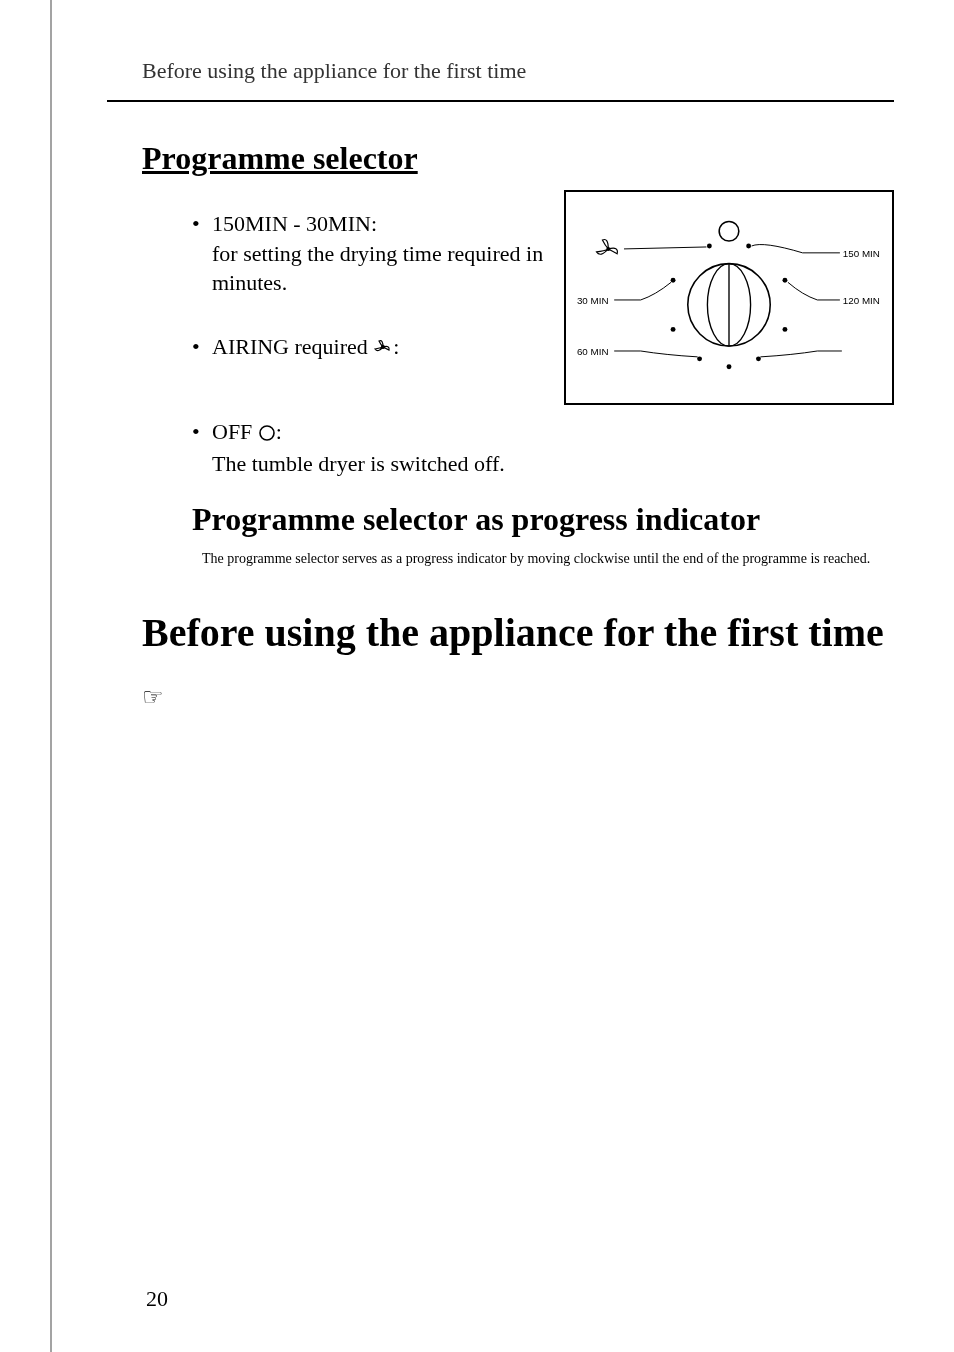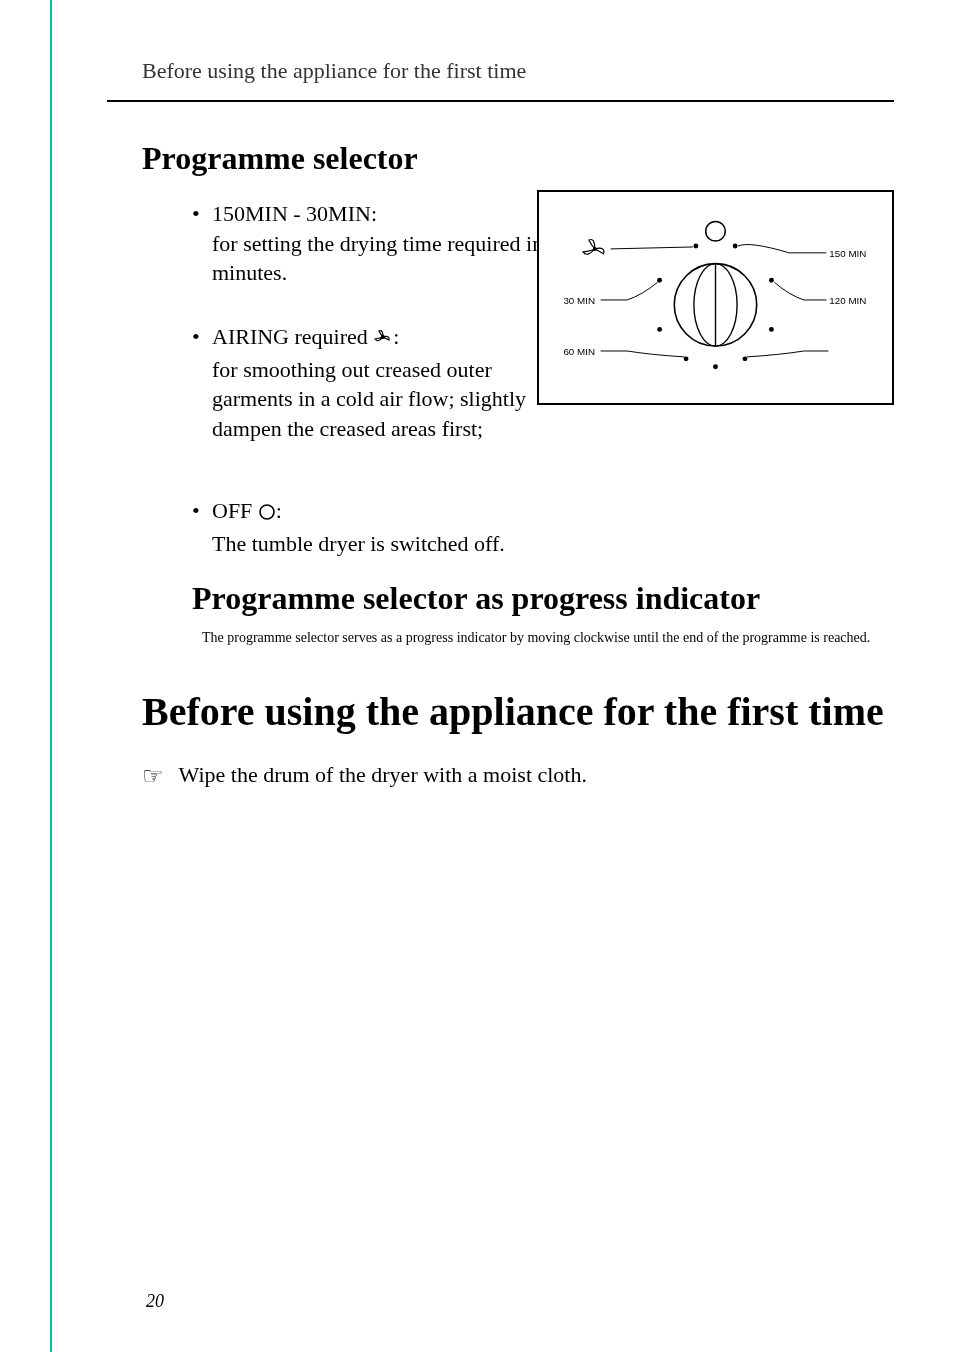--- a/index.html
+++ b/index.html
@@ -14,21 +14,21 @@
       background: #fff;
       color: #000;
       position: relative;
     }
     .page {
       position: absolute;
       left: 50px;
       top: 0;
       right: 0;
       bottom: 0;
-      border-left: 2px solid #14b8a6;
+      border-left: 2px solid #a3a3a3;
     }
     .header-text {
       position: absolute;
       left: 90px;
       top: 58px;
       font-size: 22px;
       font-weight: normal;
       color: #333;
     }
     .header-rule {
@@ -40,21 +40,22 @@
     }
     .content {
       position: absolute;
       left: 90px;
       top: 140px;
       right: 60px;
     }
     .h2 {
       font-size: 32px;
       font-weight: bold;
-      margin-bottom: 22px;
+      margin-bottom: 32px;
+      text-decoration: underline;
     }
     .bullet-list {
       margin-left: 70px;
     }
     .bullet-item {
       position: relative;
       font-size: 22px;
       line-height: 1.35;
       margin-bottom: 22px;
     }
@@ -97,35 +98,34 @@
       margin-top: 2px;
     }
     .instruction-text {
       font-size: 22px;
       line-height: 1.35;
     }
     .dial-figure {
       position: absolute;
       right: 60px;
       top: 190px;
-      width: 357px;
+      width: 330px;
       height: 215px;
       border: 2px solid #000;
       background: #fff;
     }
     .dial-svg {
       width: 100%;
       height: 100%;
     }
     .page-number {
       position: absolute;
       left: 94px;
       bottom: 40px;
-      font-size: 18px;
-      font-style: italic;
+      font-size: 22px;
     }
     .inline-icon {
       display: inline-block;
       vertical-align: -3px;
     }
     .two-col {
       display: flex;
     }
     .left-col {
       width: 420px;
@@ -160,21 +160,20 @@
                 <svg width="20" height="20" viewBox="0 0 20 20">
                   <g fill="none" stroke="#000" stroke-width="1.2">
                     <circle cx="10" cy="10" r="1.5" fill="#000"></circle>
                     <path d="M10 10 Q10 2 6 4 Q8 8 10 10"></path>
                     <path d="M10 10 Q17 8 16 13 Q12 11 10 10"></path>
                     <path d="M10 10 Q5 16 2 12 Q7 11 10 10"></path>
                   </g>
                 </svg>
               </span><span>:</span>
             </span>
-            <span class="bullet-text">for smoothing out creased outer garments in a cold air flow; slightly dampen the creased areas first;</span>
           </div>
 
         </div>
       </div>
     </div>
 
     <div class="bullet-list" style="margin-top:30px;">
       <div class="bullet-item">
         <span class="bullet-marker">•</span>
         <span class="bullet-text">
@@ -189,21 +188,20 @@
       </div>
     </div>
 
     <div class="h3">Programme selector as progress indicator</div>
     <div class="para">The programme selector serves as a progress indicator by moving clockwise until the end of the programme is reached.</div>
 
     <div class="h1">Before using the appliance for the first time</div>
 
     <div class="instruction-row">
       <span class="hand-icon">☞</span>
-      <span class="instruction-text">Wipe the drum of the dryer with a moist cloth.</span>
     </div>
 
   </div>
 
   <div class="dial-figure">
     <svg class="dial-svg" viewBox="0 0 330 215">
 
       <g>
         <circle cx="165" cy="115" r="42" fill="none" stroke="#000" stroke-width="1.6"></circle>
         <ellipse cx="165" cy="115" rx="22" ry="42" fill="none" stroke="#000" stroke-width="1.4"></ellipse>

